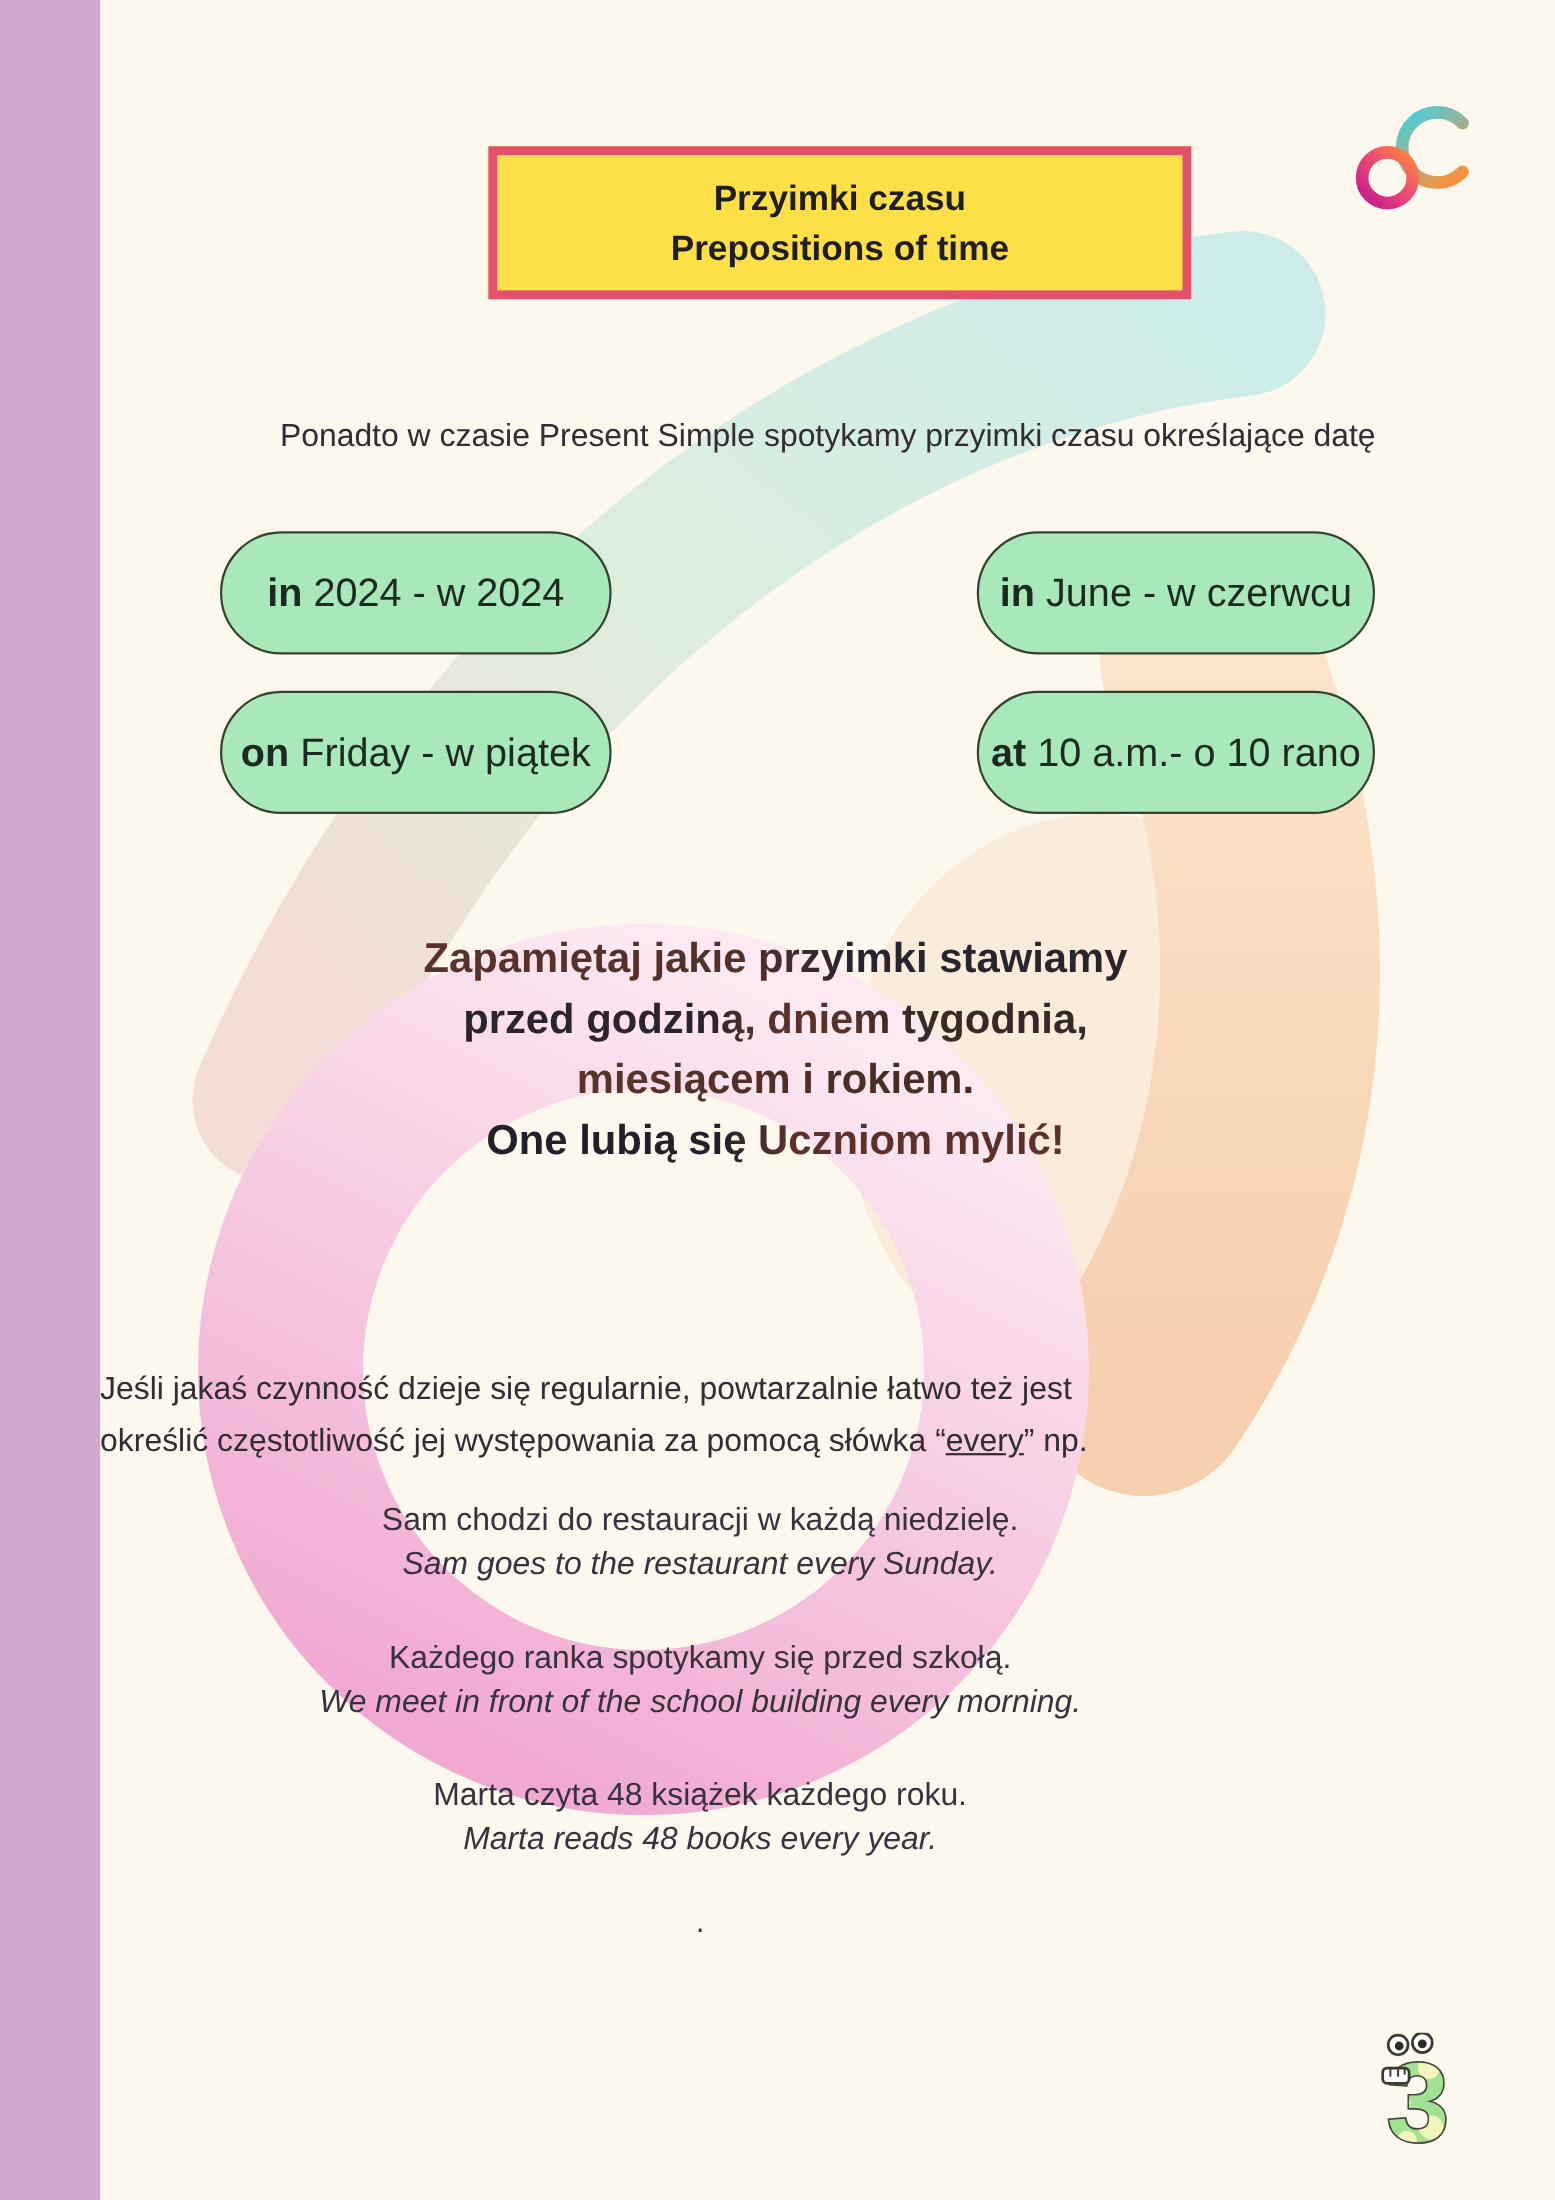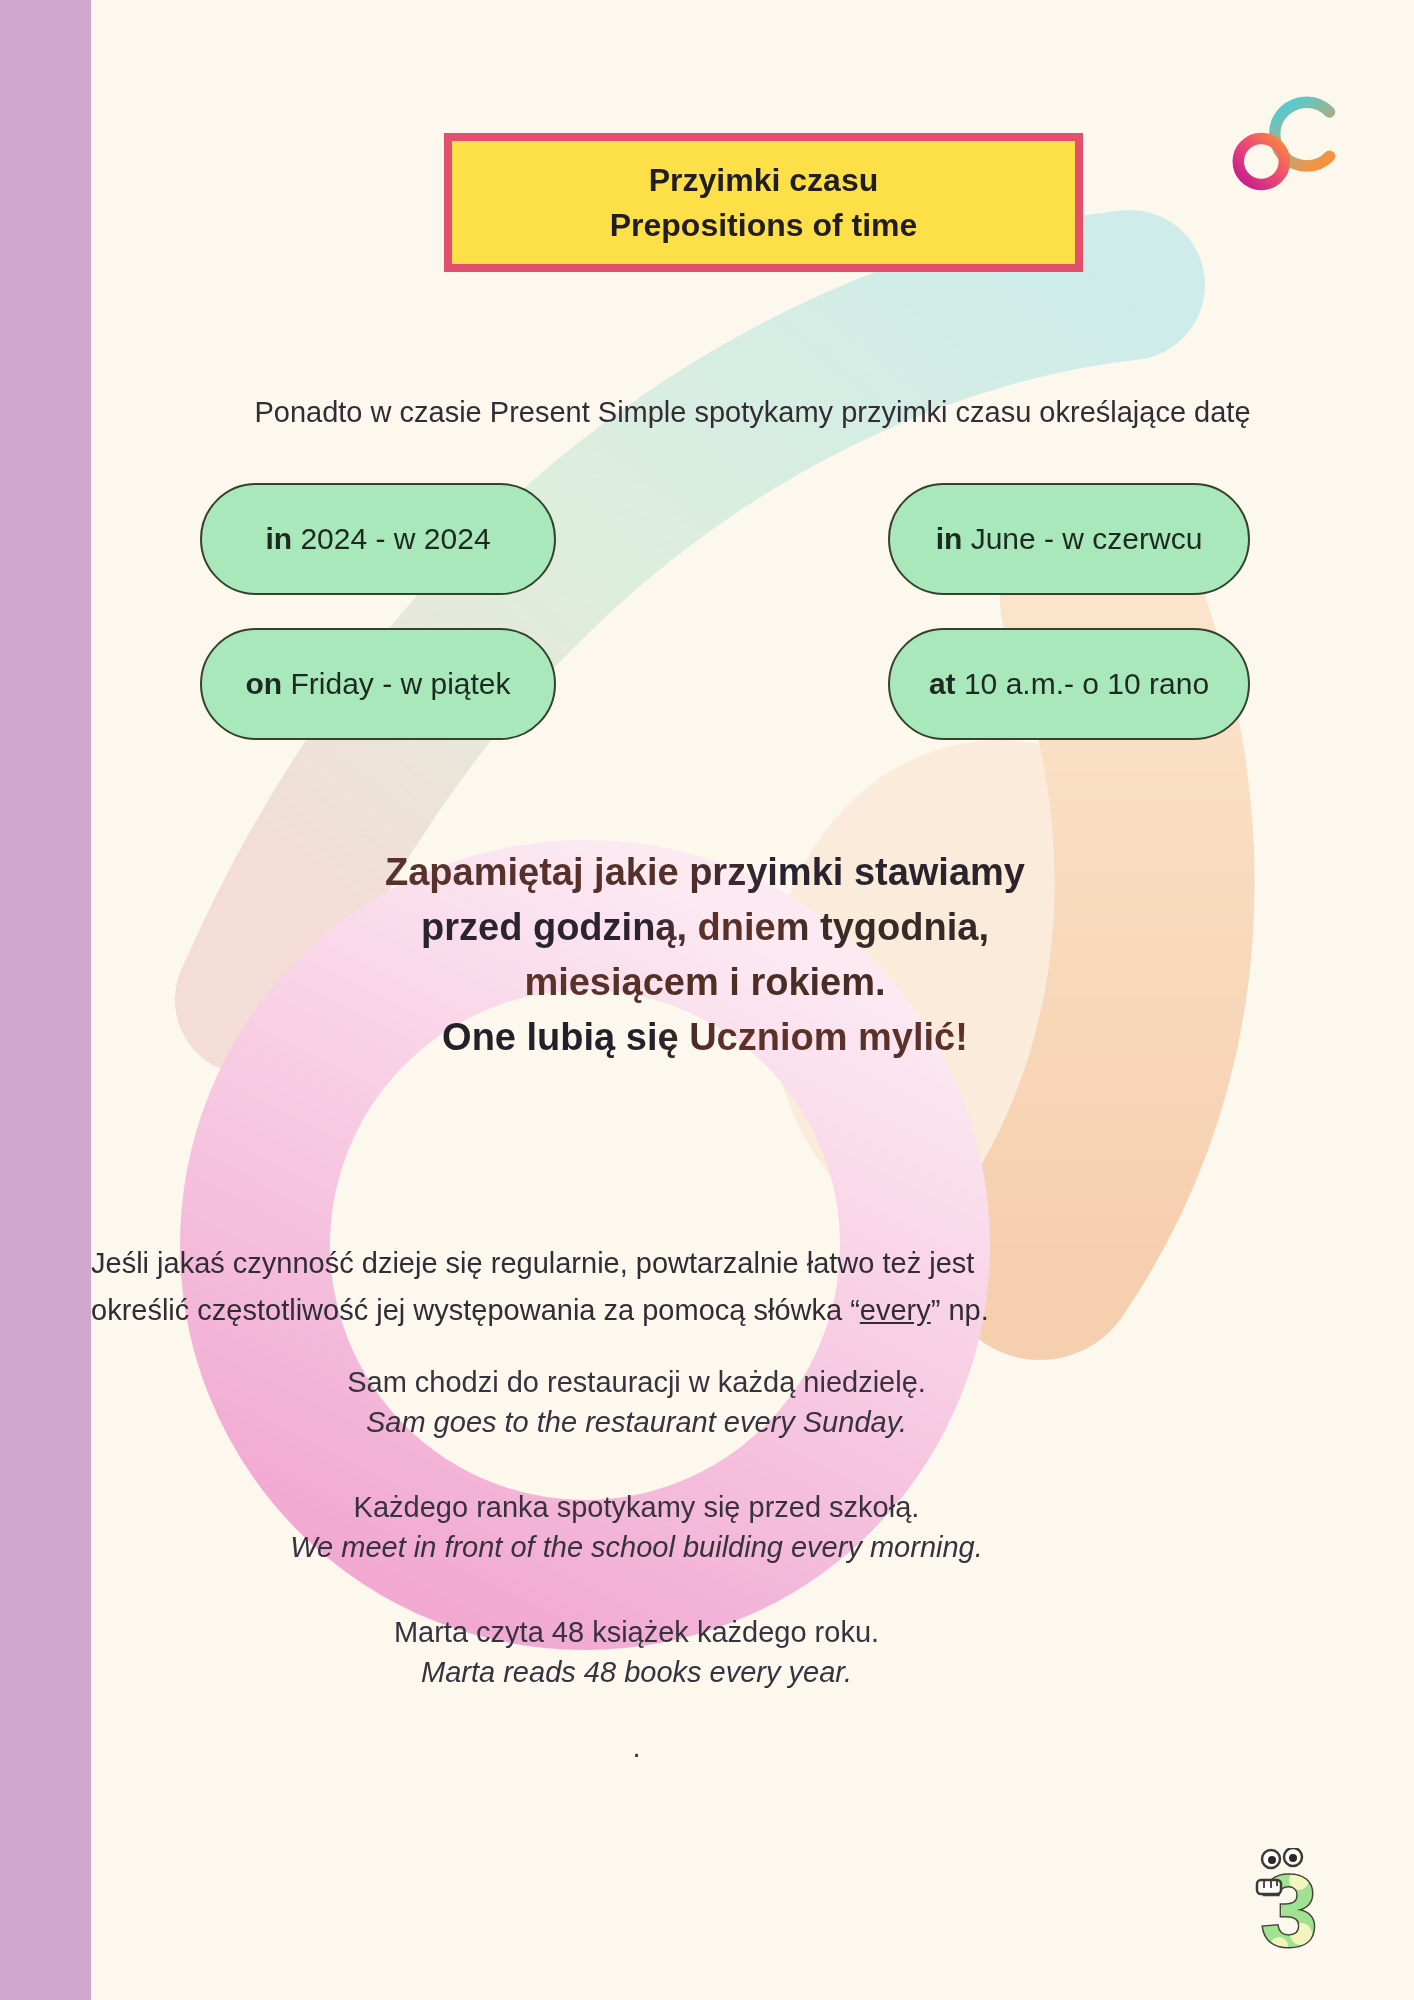--- a/index.html
+++ b/index.html
@@ -21,28 +21,28 @@
   .title-box{
     left:444px;top:133px;width:639px;height:139px;
     border:8px solid var(--title-border);
     background:#fde047;
     display:flex;flex-direction:column;justify-content:center;
     text-align:center;font-weight:bold;font-size:32px;line-height:45px;
     color:var(--title-text);
   }
   .logo{left:1228px;top:80px;width:118px;height:124px;}
 
-  .intro{left:91px;right:0;width:1323px;top:388px;text-align:center;
+  .intro{left:91px;right:0;width:1323px;top:372px;text-align:center;
     font-size:29px;line-height:48px;color:var(--body-text);}
 
   .pill{
     height:112px;border-radius:60px;background:var(--pill-bg);
     border:2px solid var(--pill-border);
     display:flex;align-items:center;justify-content:center;
-    font-size:30px;color:#1d2a21;white-space:pre;
+    font-size:36px;color:#1d2a21;white-space:pre;
   }
   .pill b{font-weight:bold;}
   .pill-1{left:200px;top:483px;width:356px;}
   .pill-2{left:888px;top:483px;width:362px;}
   .pill-3{left:200px;top:628px;width:356px;}
   .pill-4{left:888px;top:628px;width:362px;}
 
   .headline{left:91px;width:1228px;top:845px;text-align:center;
     font-weight:bold;font-size:38px;line-height:55px;}
   .hl{display:inline-block;-webkit-background-clip:text;background-clip:text;color:transparent;}

